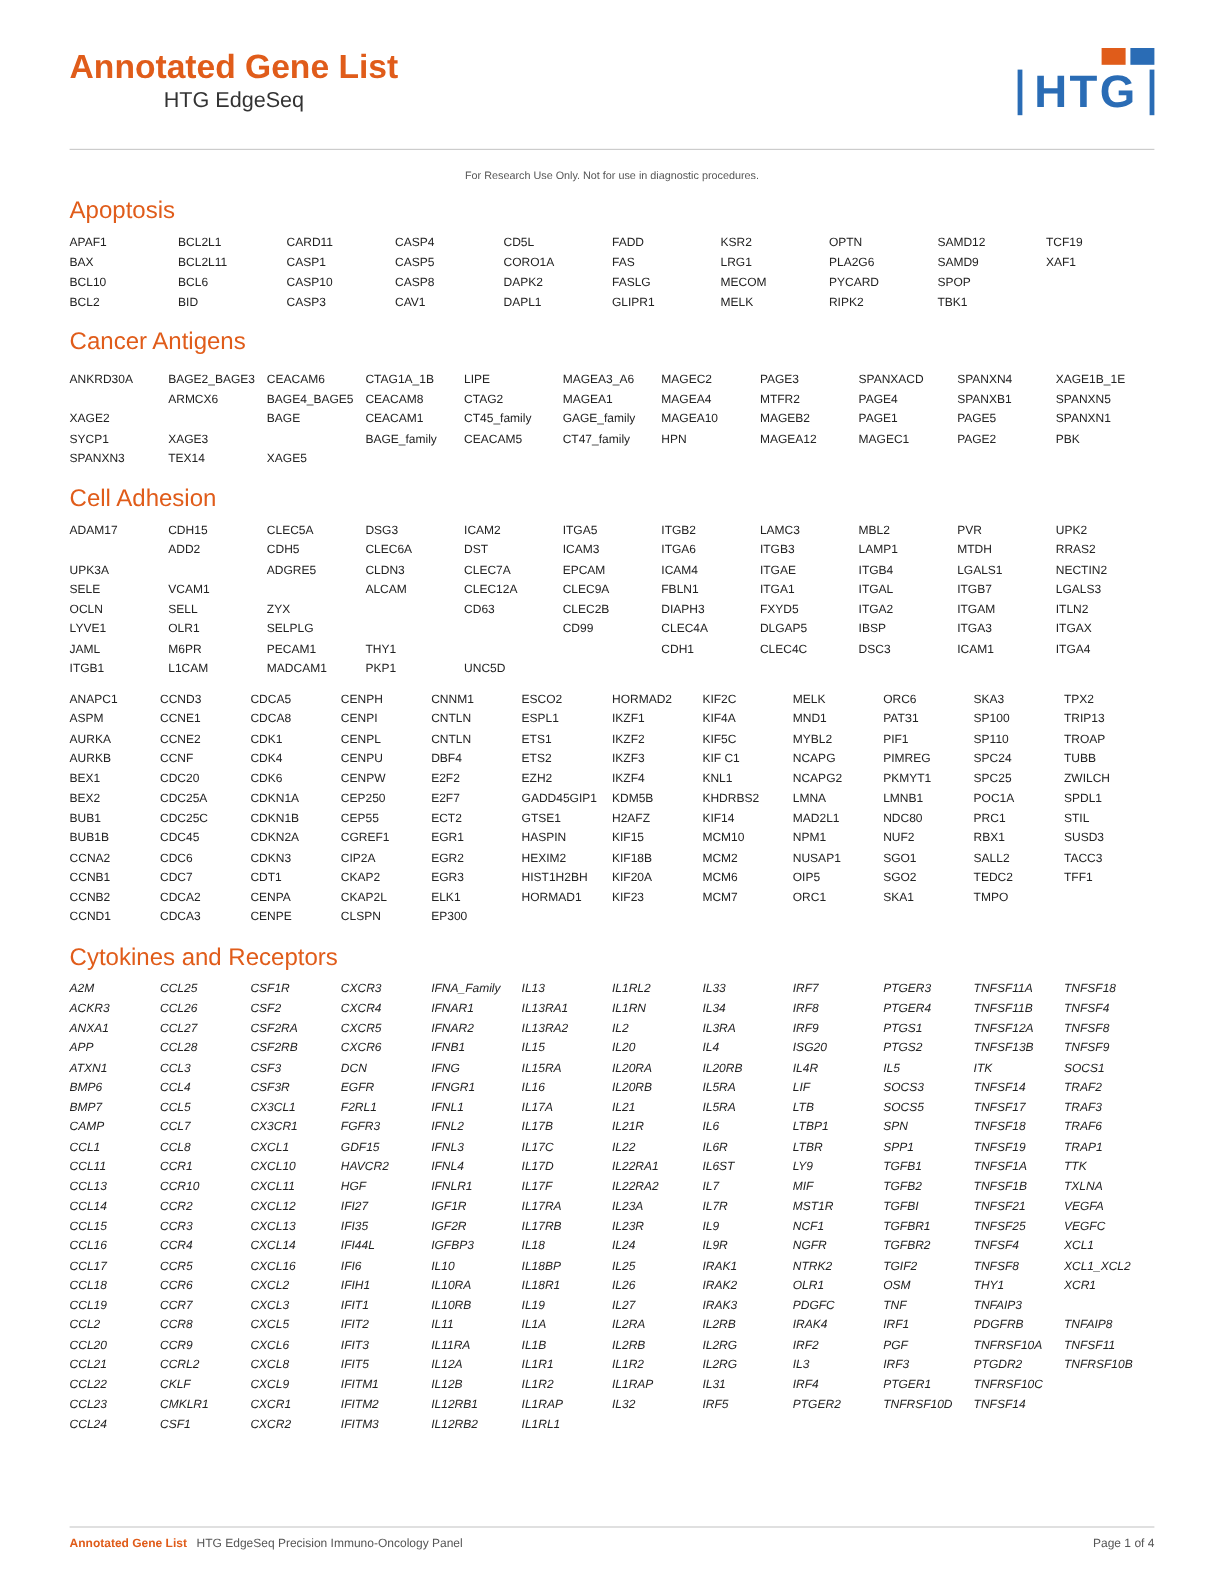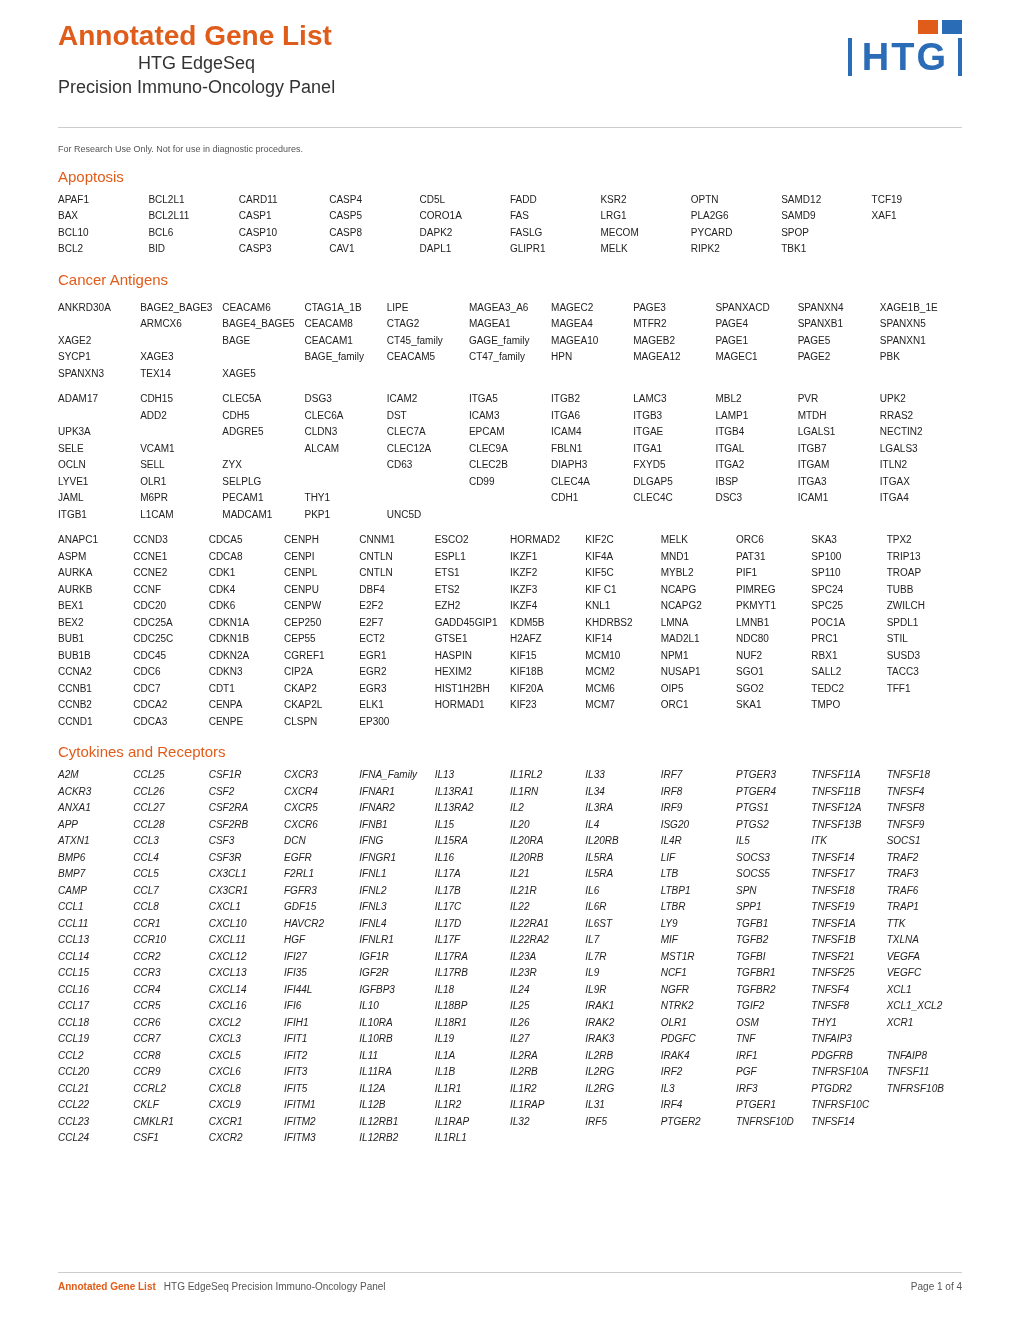--- a/index.html
+++ b/index.html
@@ -7,21 +7,21 @@
       font-family: Arial, Helvetica, sans-serif;
       background: #fff;
       color: #222;
       font-size: 11px;
       width: 1020px;
       min-height: 1320px;
     }
     .page {
       width: 1020px;
       min-height: 1320px;
-      padding: 20px 58px 40px 58px;
+      padding: 40px 58px 40px 58px;
       position: relative;
     }
     .header {
       display: flex;
       justify-content: space-between;
       align-items: flex-start;
       margin-bottom: 28px;
     }
     .header-left {}
     .header-title {
@@ -64,27 +64,27 @@
       border-left: 4px solid #2a6cb5;
       border-right: 4px solid #2a6cb5;
       padding: 0 10px;
     }
     .divider {
       border: none;
       border-top: 1px solid #ccc;
       margin-bottom: 16px;
     }
     .research-note {
-      text-align: left;
+      text-align: center;
       font-size: 9px;
       color: #555;
       margin-bottom: 8px;
     }
     .section-title {
-      font-size: 15px;
+      font-size: 20px;
       color: #e05c1a;
       font-weight: normal;
       margin-bottom: 7px;
       margin-top: 14px;
     }
     .gene-grid {
       display: grid;
       grid-template-columns: repeat(12, 1fr);
       gap: 1px 0;
       margin-bottom: 10px;
@@ -129,21 +129,20 @@
 </head>
 <body>
 
 <div class="page">
 
   <div class="header">
     <div class="header-left">
       <div class="header-title">Annotated Gene List</div>
       <div class="header-subtitle">
         <span>HTG EdgeSeq</span><br>
-        <span>Precision Immuno-Oncology Panel</span>
       </div>
     </div>
     <div class="header-logo">
       <div class="logo-squares">
         <div class="logo-sq-orange"></div>
         <div class="logo-sq-blue"></div>
       </div>
       <div class="logo-htg">HTG</div>
     </div>
   </div>
@@ -239,20 +238,21 @@
         <div class="gene-cell">HPN</div>
         <div class="gene-cell">MAGEA12</div>
         <div class="gene-cell">MAGEC1</div>
         <div class="gene-cell">PAGE2</div>
         <div class="gene-cell">PBK</div>
         <div class="gene-cell">SPANXN3</div>
         <div class="gene-cell">TEX14</div>
         <div class="gene-cell">XAGE5</div>
         <div class="gene-cell"></div>
       </div>
+      <div class="section-title">Cell Adhesion</div>
       <div class="gene-grid" style="grid-template-columns: repeat(11, 1fr);">
         <div class="gene-cell">ADAM17</div>
         <div class="gene-cell">CDH15</div>
         <div class="gene-cell">CLEC5A</div>
         <div class="gene-cell">DSG3</div>
         <div class="gene-cell">ICAM2</div>
         <div class="gene-cell">ITGA5</div>
         <div class="gene-cell">ITGB2</div>
         <div class="gene-cell">LAMC3</div>
         <div class="gene-cell">MBL2</div>

